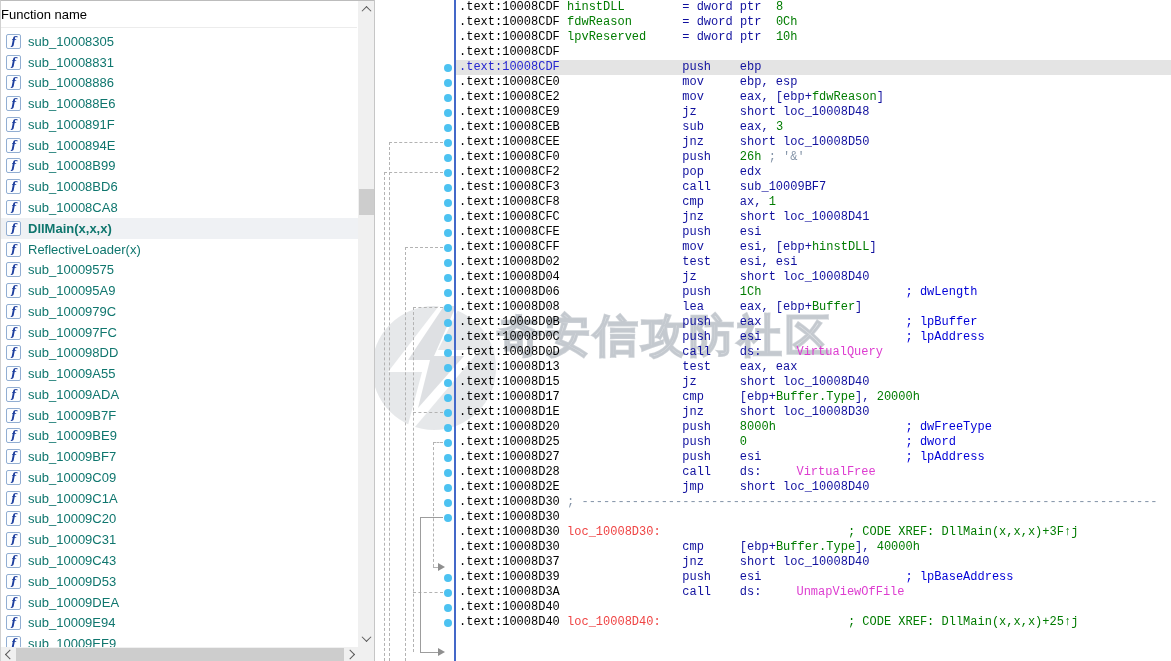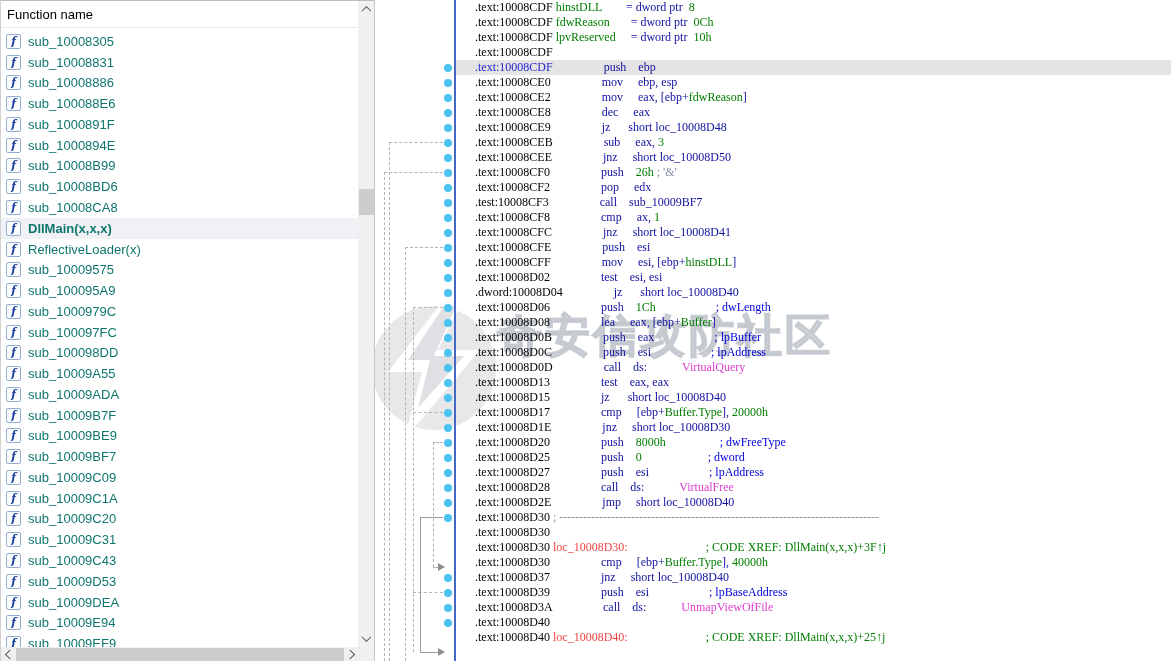--- a/index.html
+++ b/index.html
@@ -4,21 +4,21 @@
 <style>
   html,body{margin:0;padding:0;background:#ffffff;}
   #root{position:relative;width:1171px;height:661px;overflow:hidden;background:#fff;
         font-family:"Liberation Sans",sans-serif;}
 
   
   #fpanel{position:absolute;left:0;top:0;width:374px;height:661px;background:#fff;
           border-top:1px solid #bcbcbc;border-left:1px solid #d0d0d0;box-sizing:border-box;}
   #fpanel-border{position:absolute;left:374px;top:0;width:1px;height:661px;background:#c6c6c6;}
   #fheader{position:absolute;left:0;top:0;width:356px;height:27px;line-height:27px;
-           padding-left:6px;font-size:13px;color:#000;background:#fff;
+           font-size:13px;color:#000;background:#fff;
            border-bottom:1px solid #ececec;box-sizing:border-box;}
   #fn-list{position:absolute;left:0;top:30px;width:357px;height:631px;overflow:hidden;}
   .fn-row{position:relative;height:20.78px;display:flex;align-items:center;background:#fff;}
   .fn-row.sel{background:#eff1f4;}
   .fn-row.sel .fn-label{font-weight:bold;}
   .fn-icon{display:inline-block;width:13px;height:13px;margin-left:5px;margin-right:7px;
            border:1px solid #92aed2;border-radius:2px;background:#fbfdff;
            color:#1d3e9e;font:italic bold 11px/13px "DejaVu Serif",serif;text-align:center;
            box-sizing:content-box;flex:0 0 auto;}
   .fn-label{font-size:13px;color:#0f766e;white-space:nowrap;}
@@ -40,22 +40,22 @@
   .vs{position:absolute;width:0;border-left:1px solid #9d9d9d;}
   .hs{position:absolute;height:0;border-top:1px solid #9d9d9d;}
   .ah{position:absolute;width:0;height:0;border-left:7px solid #8f8f8f;
       border-top:4px solid transparent;border-bottom:4px solid transparent;}
   .dot{position:absolute;left:69px;width:8px;height:8px;border-radius:50%;background:#4cc2f1;}
 
   #bluebar{position:absolute;left:454px;top:0;width:2px;height:661px;background:#4468c8;z-index:3;}
 
   #asm{position:absolute;left:456px;top:0;width:715px;height:661px;z-index:1;}
   .asm-line{position:relative;height:15px;line-height:15px;white-space:pre;
-            font-family:Liberation Serif, serif;font-size:12px;
-            padding-left:19px;}
+            font-family:Liberation Mono, monospace;font-size:12px;
+            padding-left:3px;}
   .asm-line.hl{background:#e4e4e4;}
   .sp{color:#000000;}  .spc{color:#2525cf;}
   .sk{color:#10109e;}  .sn{color:#007c00;}
   .sc{color:#0000d8;}  .sm{color:#dd3cd0;margin-left:35px;}
   .sg{color:#8494a8;}  .st{color:#ef4444;}
 
   
   #wm{position:absolute;left:0;top:0;width:1171px;height:661px;z-index:0;pointer-events:none;}
   #wm-text{position:absolute;left:497px;top:306px;font-size:45px;letter-spacing:3px;
            color:rgba(200,205,212,0.55);font-weight:bold;
@@ -285,33 +285,32 @@
   <div id="bluebar"></div>
 
   <div id="asm">
       <div class="asm-line"><span class="sp">.text:10008CDF </span><span class="sn">hinstDLL</span><span class="st">        </span><span class="sk">= dword ptr</span><span class="st">  </span><span class="sn">8</span></div>
       <div class="asm-line"><span class="sp">.text:10008CDF </span><span class="sn">fdwReason</span><span class="st">       </span><span class="sk">= dword ptr</span><span class="st">  </span><span class="sn">0Ch</span></div>
       <div class="asm-line"><span class="sp">.text:10008CDF </span><span class="sn">lpvReserved</span><span class="st">     </span><span class="sk">= dword ptr</span><span class="st">  </span><span class="sn">10h</span></div>
       <div class="asm-line"><span class="sp">.text:10008CDF</span></div>
       <div class="asm-line hl"><span class="spc">.text:10008CDF </span><span class="st">                </span><span class="sk">push    ebp</span></div>
       <div class="asm-line"><span class="sp">.text:10008CE0 </span><span class="st">                </span><span class="sk">mov     ebp, esp</span></div>
       <div class="asm-line"><span class="sp">.text:10008CE2 </span><span class="st">                </span><span class="sk">mov     eax, [ebp+</span><span class="sn">fdwReason</span><span class="sk">]</span></div>
-      <div class="asm-line"><span class="sp">.text:10008CE8 </span><span class="st">                </span><span class="sk">dec     eax</span></div>
       <div class="asm-line"><span class="sp">.text:10008CE9 </span><span class="st">                </span><span class="sk">jz      short loc_10008D48</span></div>
       <div class="asm-line"><span class="sp">.text:10008CEB </span><span class="st">                </span><span class="sk">sub     eax, </span><span class="sn">3</span></div>
       <div class="asm-line"><span class="sp">.text:10008CEE </span><span class="st">                </span><span class="sk">jnz     short loc_10008D50</span></div>
       <div class="asm-line"><span class="sp">.text:10008CF0 </span><span class="st">                </span><span class="sk">push    </span><span class="sn">26h</span><span class="sg"> ; '&amp;'</span></div>
       <div class="asm-line"><span class="sp">.text:10008CF2 </span><span class="st">                </span><span class="sk">pop     edx</span></div>
       <div class="asm-line"><span class="sp">.test:10008CF3 </span><span class="st">                </span><span class="sk">call    sub_10009BF7</span></div>
       <div class="asm-line"><span class="sp">.text:10008CF8 </span><span class="st">                </span><span class="sk">cmp     ax, </span><span class="sn">1</span></div>
       <div class="asm-line"><span class="sp">.text:10008CFC </span><span class="st">                </span><span class="sk">jnz     short loc_10008D41</span></div>
       <div class="asm-line"><span class="sp">.text:10008CFE </span><span class="st">                </span><span class="sk">push    esi</span></div>
       <div class="asm-line"><span class="sp">.text:10008CFF </span><span class="st">                </span><span class="sk">mov     esi, [ebp+</span><span class="sn">hinstDLL</span><span class="sk">]</span></div>
       <div class="asm-line"><span class="sp">.text:10008D02 </span><span class="st">                </span><span class="sk">test    esi, esi</span></div>
-      <div class="asm-line"><span class="sp">.dword:10008D04 </span><span class="st">                </span><span class="sk">jz      short loc_10008D40</span></div>
+      <div class="asm-line"><span class="sp">.text:10008D04 </span><span class="st">                </span><span class="sk">jz      short loc_10008D40</span></div>
       <div class="asm-line"><span class="sp">.text:10008D06 </span><span class="st">                </span><span class="sk">push    </span><span class="sn">1Ch</span><span class="st">                    </span><span class="sc">; dwLength</span></div>
       <div class="asm-line"><span class="sp">.text:10008D08 </span><span class="st">                </span><span class="sk">lea     eax, [ebp+</span><span class="sn">Buffer</span><span class="sk">]</span></div>
       <div class="asm-line"><span class="sp">.text:10008D0B </span><span class="st">                </span><span class="sk">push    eax</span><span class="st">                    </span><span class="sc">; lpBuffer</span></div>
       <div class="asm-line"><span class="sp">.text:10008D0C </span><span class="st">                </span><span class="sk">push    esi</span><span class="st">                    </span><span class="sc">; lpAddress</span></div>
       <div class="asm-line"><span class="sp">.text:10008D0D </span><span class="st">                </span><span class="sk">call    ds:</span><span class="sm">VirtualQuery</span></div>
       <div class="asm-line"><span class="sp">.text:10008D13 </span><span class="st">                </span><span class="sk">test    eax, eax</span></div>
       <div class="asm-line"><span class="sp">.text:10008D15 </span><span class="st">                </span><span class="sk">jz      short loc_10008D40</span></div>
       <div class="asm-line"><span class="sp">.text:10008D17 </span><span class="st">                </span><span class="sk">cmp     [ebp+</span><span class="sn">Buffer.Type</span><span class="sk">], </span><span class="sn">20000h</span></div>
       <div class="asm-line"><span class="sp">.text:10008D1E </span><span class="st">                </span><span class="sk">jnz     short loc_10008D30</span></div>
       <div class="asm-line"><span class="sp">.text:10008D20 </span><span class="st">                </span><span class="sk">push    </span><span class="sn">8000h</span><span class="st">                  </span><span class="sc">; dwFreeType</span></div>

